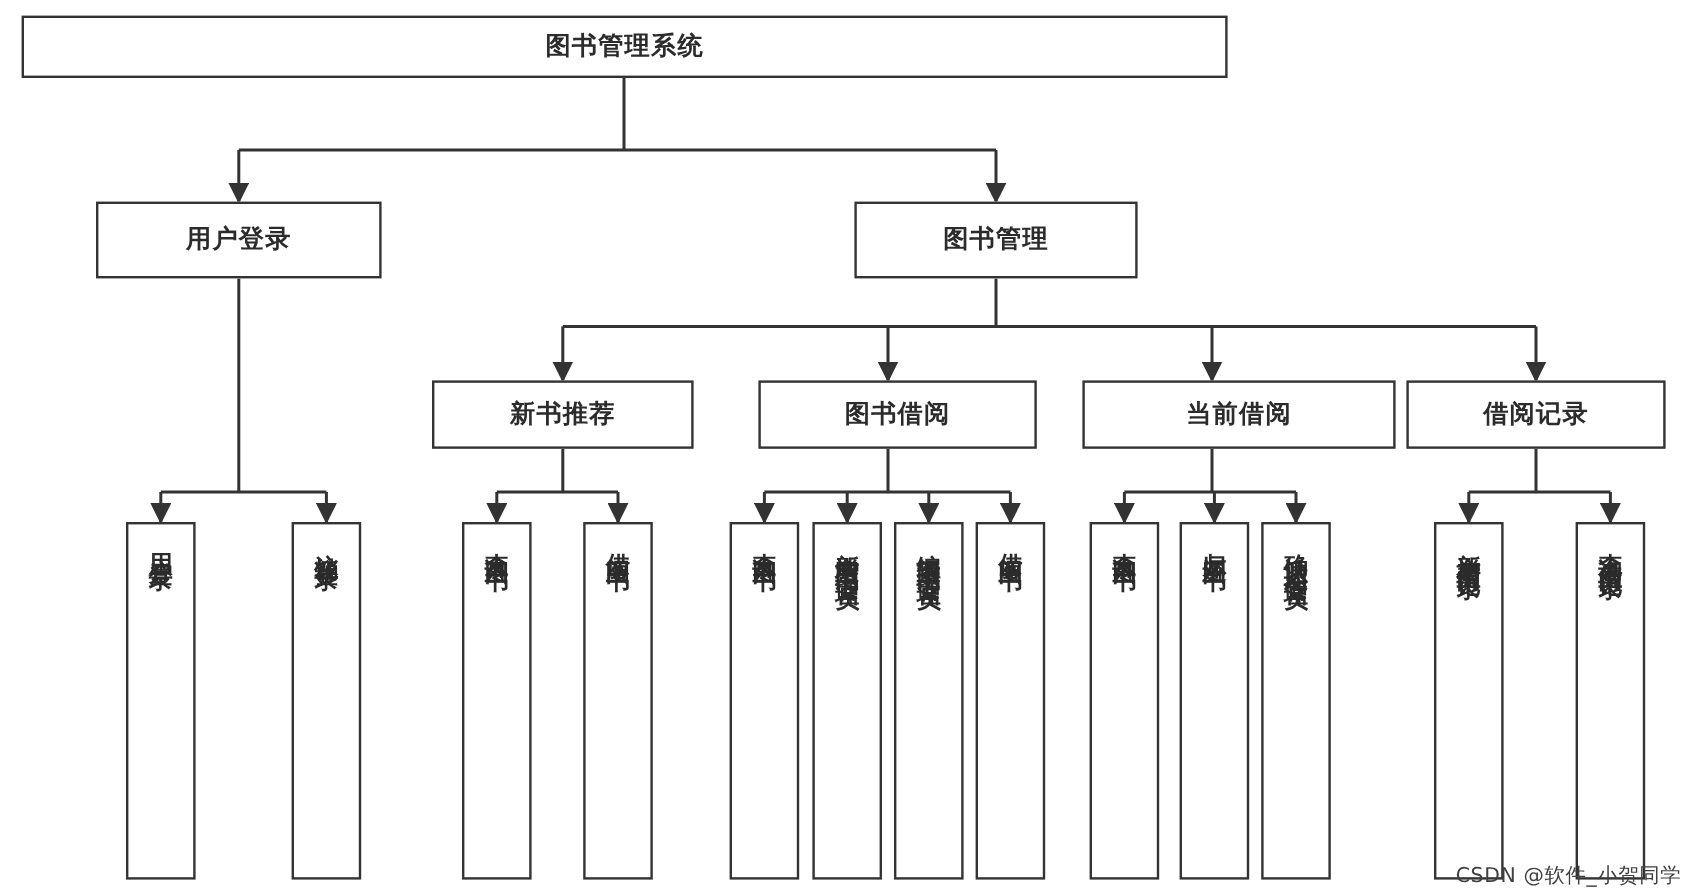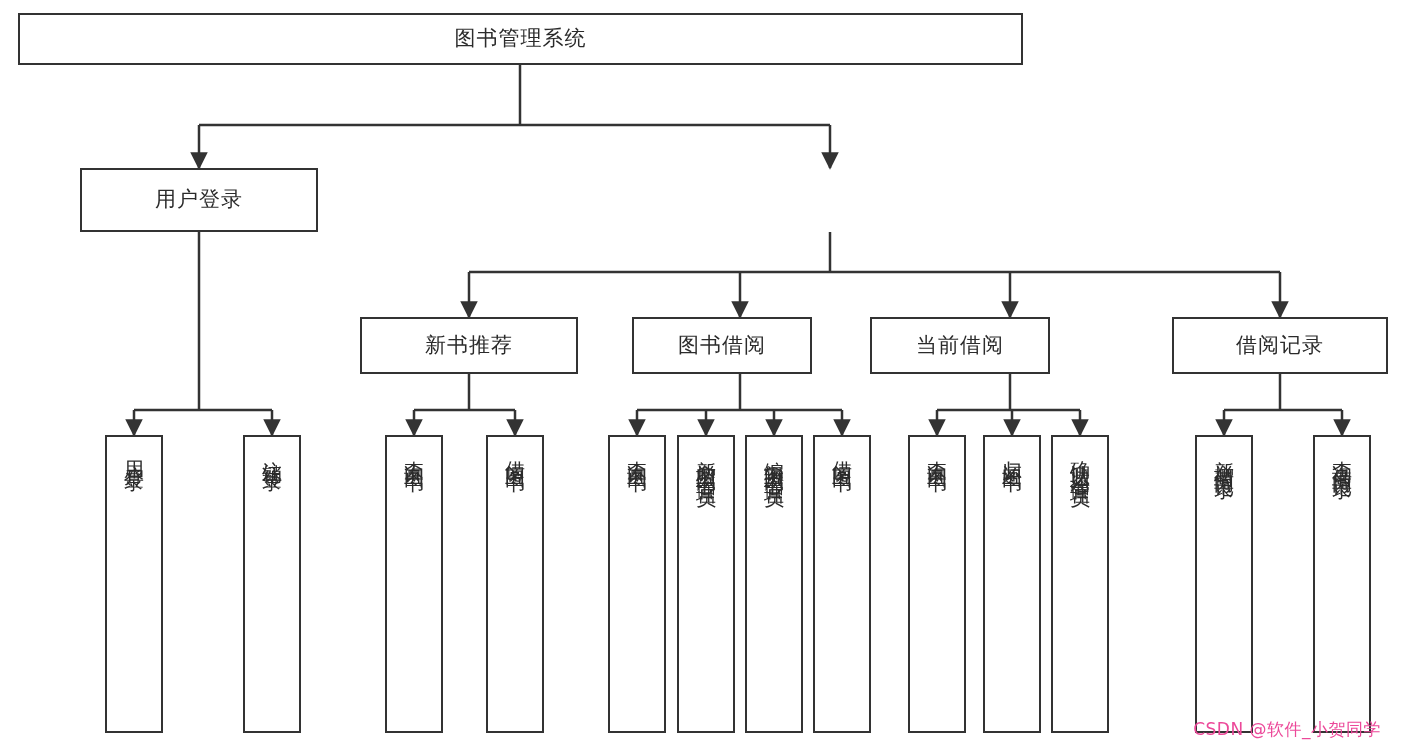--- a/index.html
+++ b/index.html
@@ -29,20 +29,21 @@
   .node {
     position: absolute;
     box-sizing: border-box;
     background: #ffffff;
     border: 2px solid #333333;
     display: flex;
     align-items: center;
     justify-content: center;
     color: #2b2b2b;
     z-index: 2;
+    font-weight: bold;
   }
   .node.horiz {
     font-size: 21px;
     letter-spacing: 1px;
     line-height: 1.2;
   }
   .node.vert {
     font-size: 20px;
     padding-top: 8px;
     align-items: flex-start;
@@ -53,24 +54,24 @@
     text-orientation: upright;
     letter-spacing: 4px;
     line-height: 1.05;
     white-space: nowrap;
   }
   .node .htext {
     white-space: nowrap;
   }
   #watermark {
     position: absolute;
-    right: 24px;
+    right: 4px;
     bottom: 6px;
     font-size: 17px;
-    color: #ec4899;
+    color: #404040;
     letter-spacing: 0.5px;
     z-index: 5;
     white-space: nowrap;
   }
 </style>
 </head>
 <body>
 
 <div id="canvas">
 
@@ -117,28 +118,31 @@
       </g>
   </svg>
 
   <div class="node horiz" style="left: 18px; top: 13px; width: 1005px; height: 52px;">
     <span class="htext">图书管理系统</span>
   </div>
 
   <div class="node horiz" style="left: 80px; top: 168px; width: 238px; height: 64px;">
     <span class="htext">用户登录</span>
   </div>
+  <div class="node horiz" style="left: 712px; top: 168px; width: 236px; height: 64px;">
+    <span class="htext">图书管理</span>
+  </div>
 
   <div class="node horiz" style="left: 360px; top: 317px; width: 218px; height: 57px; text-align: right;">
     <span class="htext">新书推荐</span>
   </div>
-  <div class="node horiz" style="left: 632px; top: 317px; width: 180px; height: 57px;">
+  <div class="node horiz" style="left: 632px; top: 317px; width: 232px; height: 57px;">
     <span class="htext">图书借阅</span>
   </div>
-  <div class="node horiz" style="left: 870px; top: 317px; width: 180px; height: 57px;">
+  <div class="node horiz" style="left: 902px; top: 317px; width: 261px; height: 57px;">
     <span class="htext">当前借阅</span>
   </div>
   <div class="node horiz" style="left: 1172px; top: 317px; width: 216px; height: 57px; text-align: right;">
     <span class="htext">借阅记录</span>
   </div>
 
   <div class="node vert" style="left: 105px; top: 435px; width: 58px; height: 298px;">
     <span class="vtext">用户登录</span>
   </div>
   <div class="node vert" style="left: 243px; top: 435px; width: 58px; height: 298px;">

